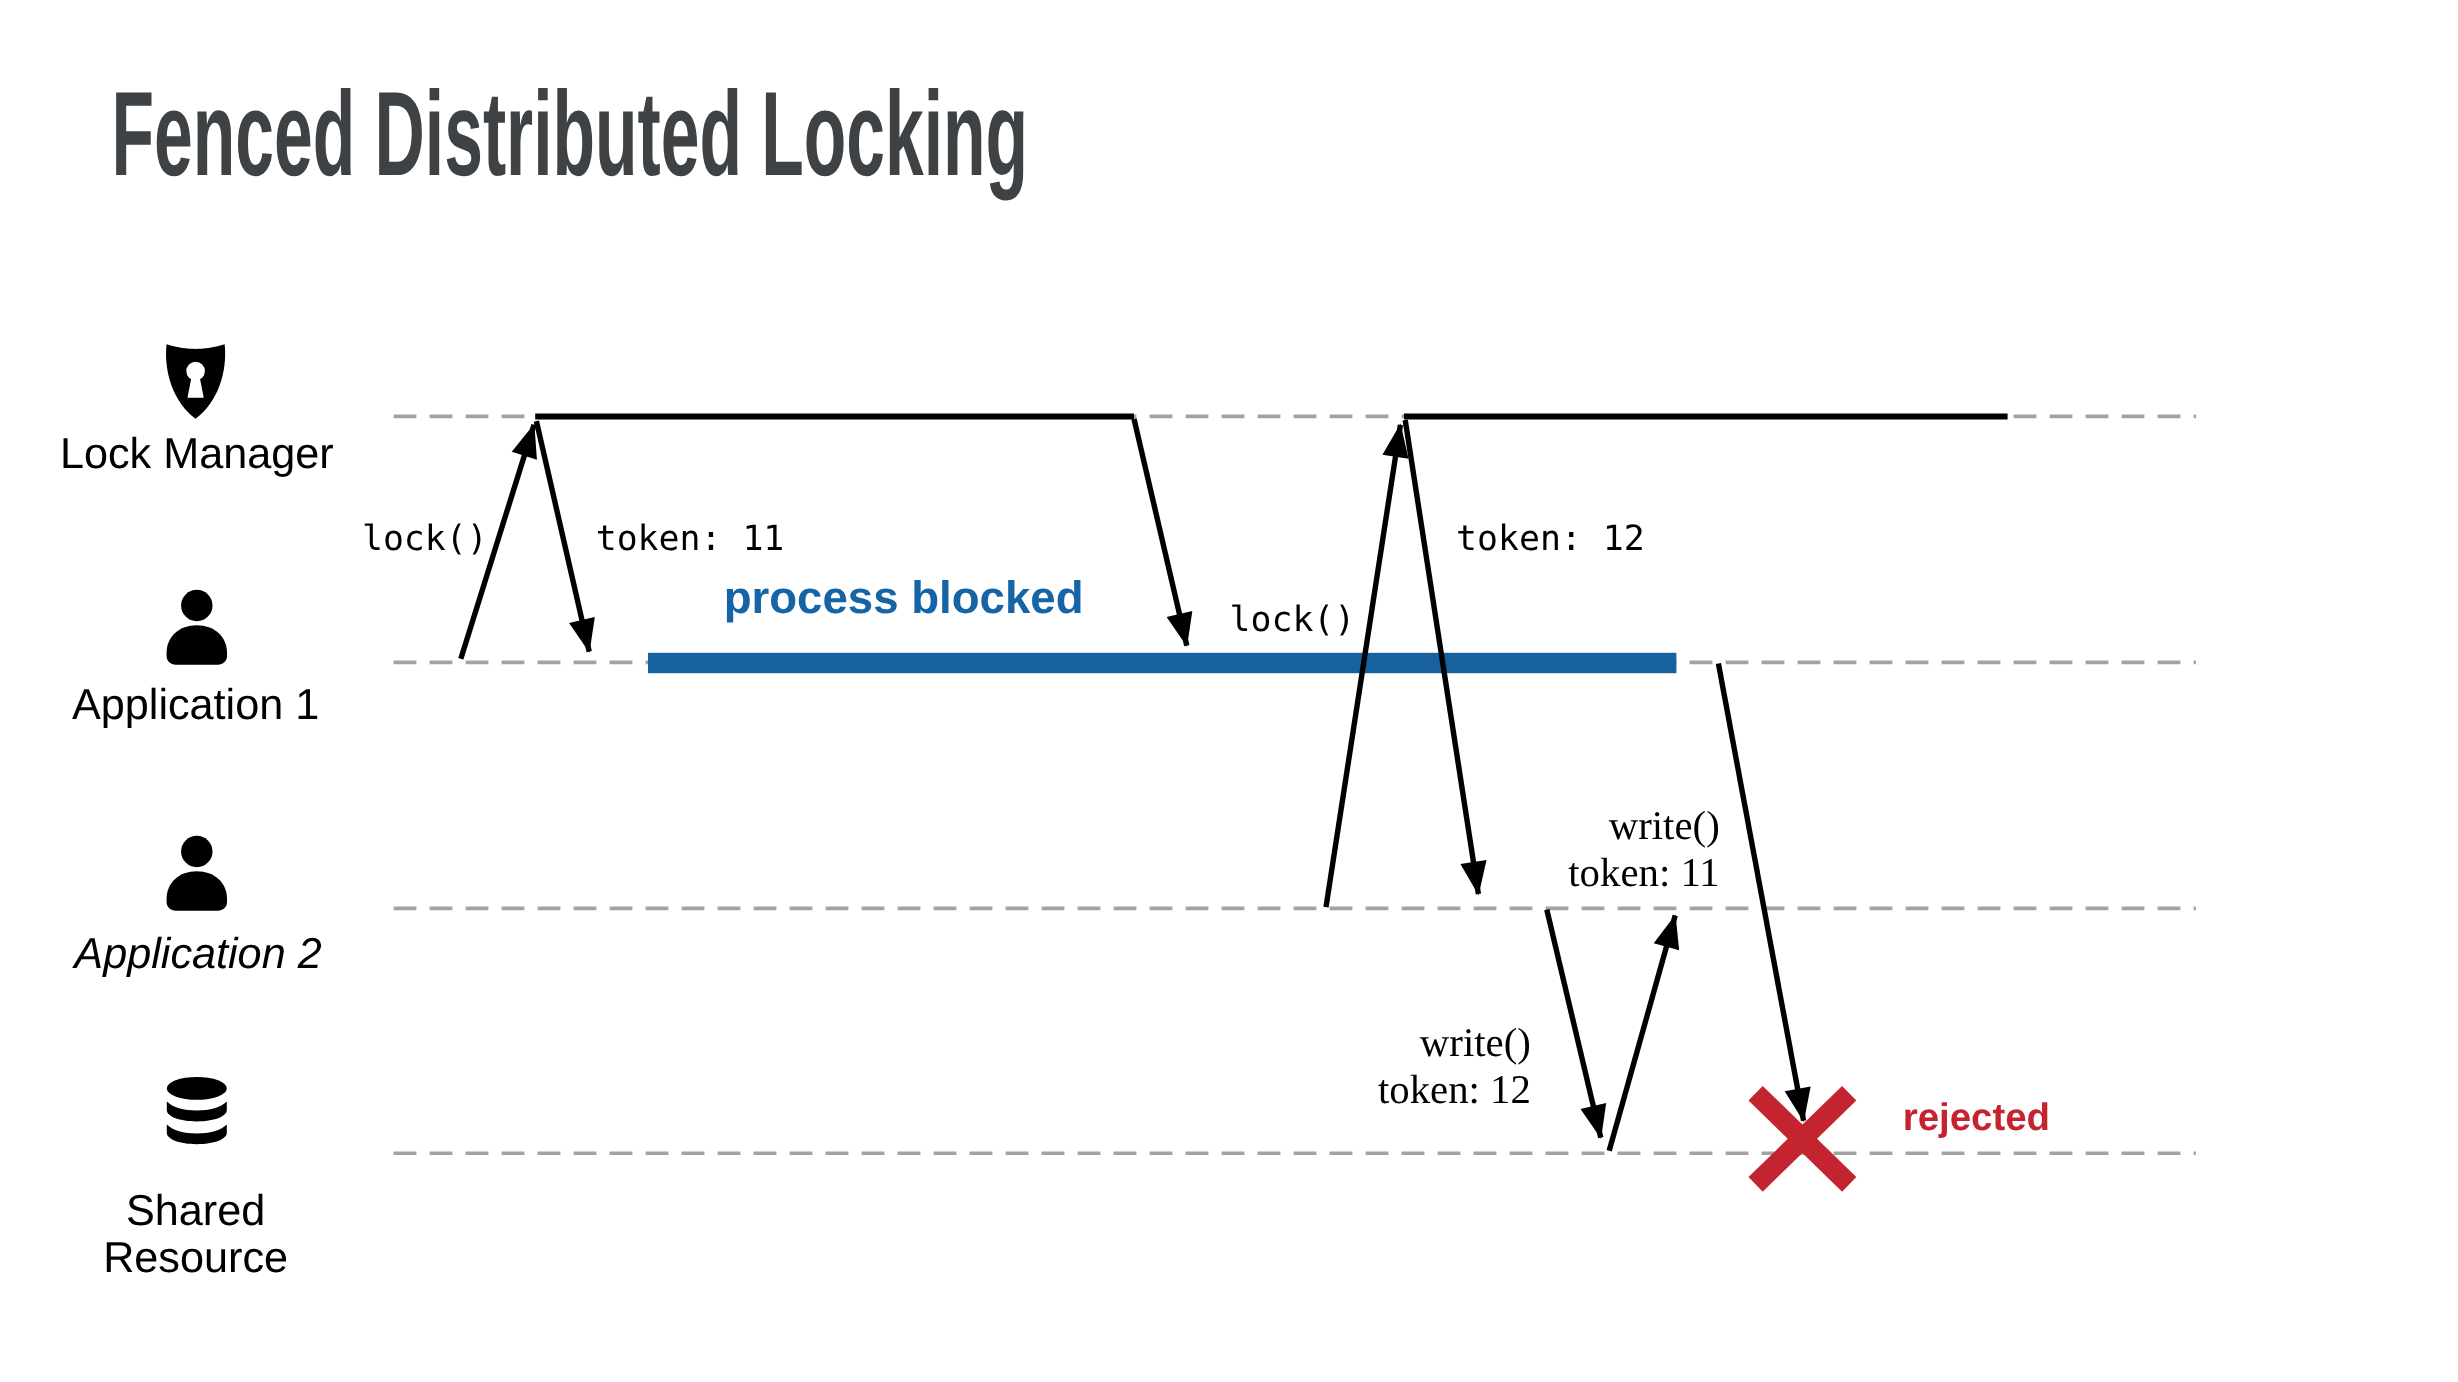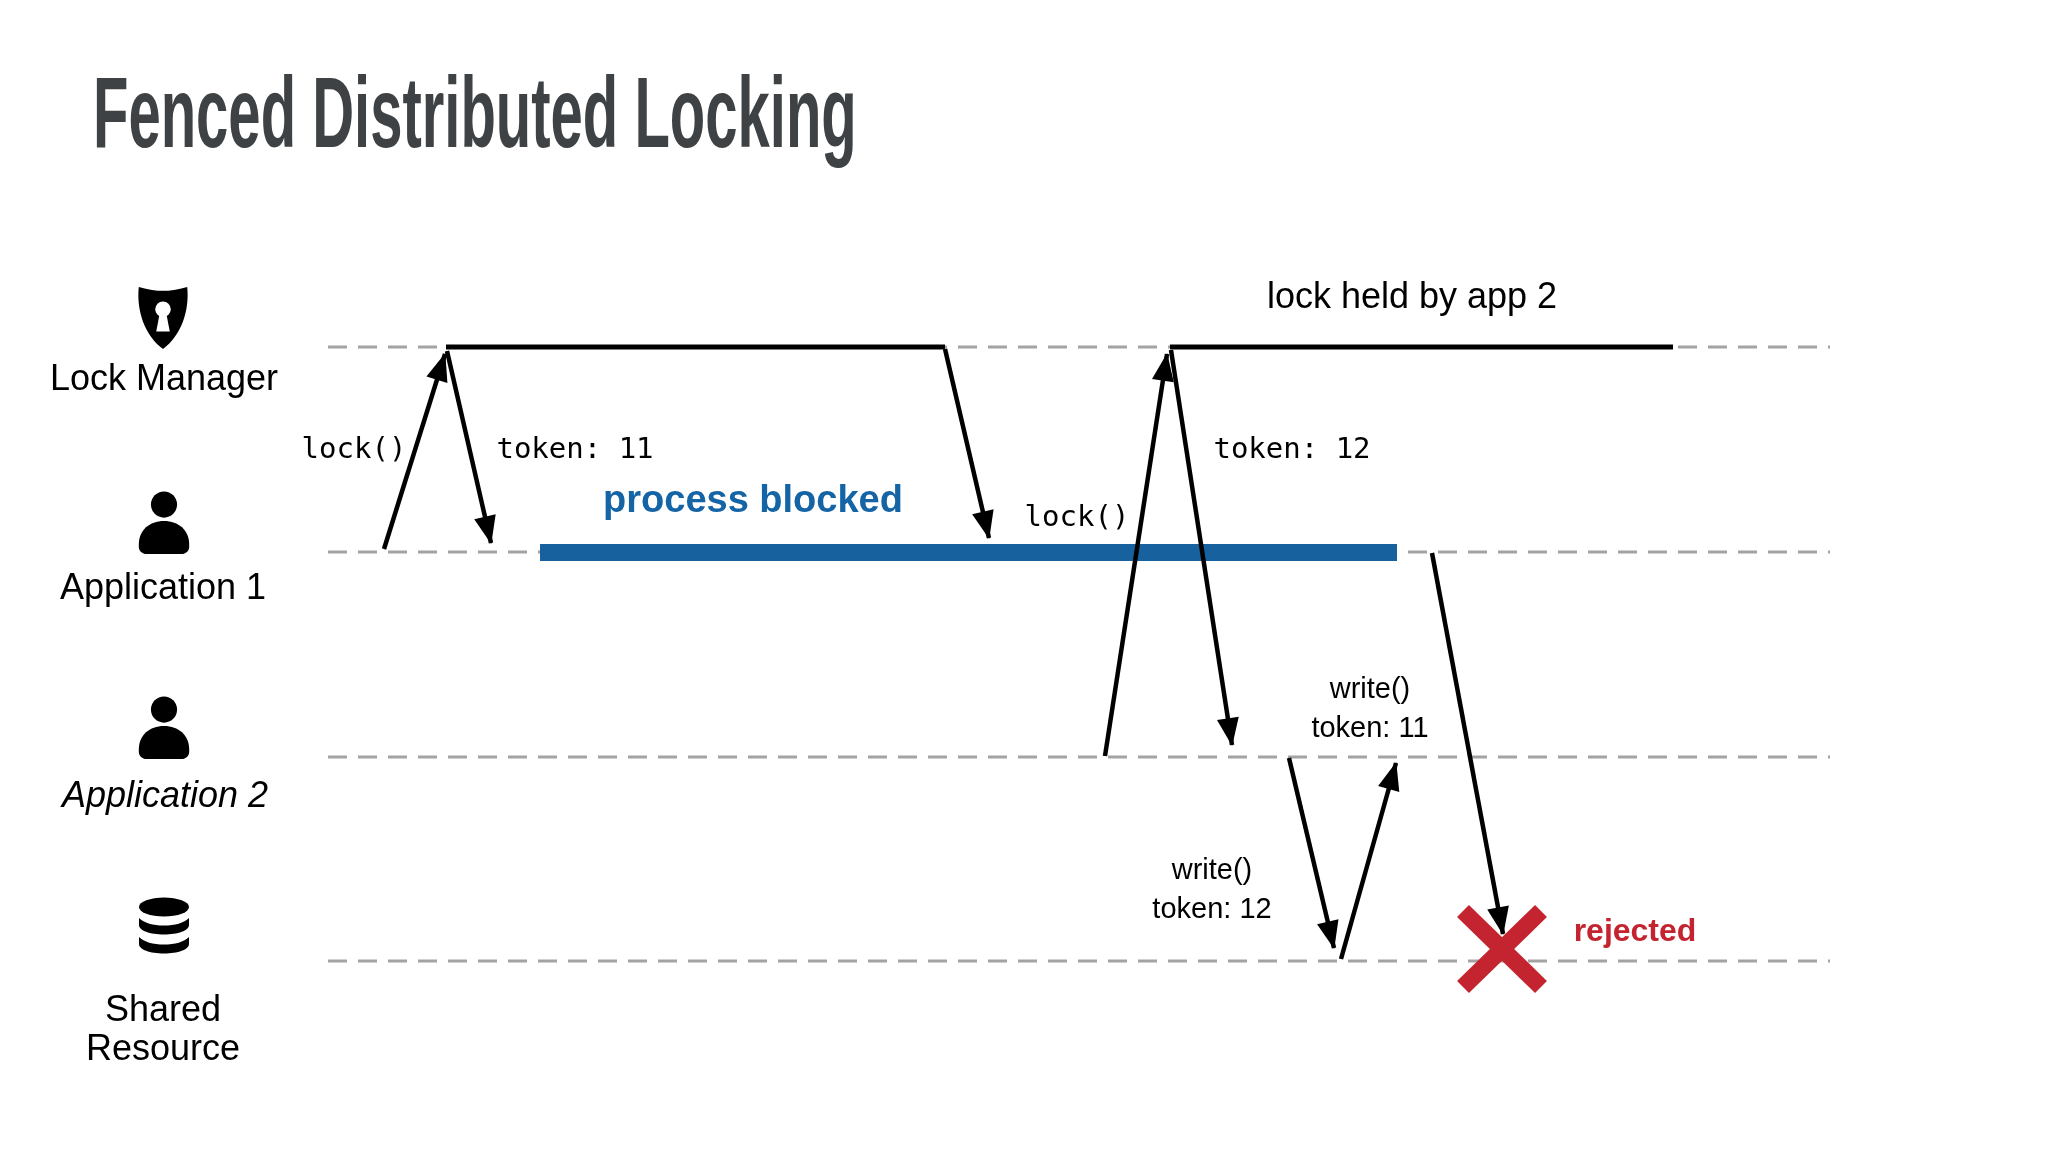--- a/index.html
+++ b/index.html
@@ -21,25 +21,25 @@
   }
 
   .label {
     position:absolute; transform:translate(-50%,-50%);
     white-space:nowrap; line-height:1.1;
   }
   .sans-lg { font-size:36px; }
   .mono { font-family:"DejaVu Sans Mono", monospace; font-size:29px; }
   .mono-block {
     position:absolute; transform:translateX(-50%);
-    font-family:Liberation Sans, sans-serif; font-size:29px;
-    line-height:39px; text-align:center; white-space:nowrap;
+    font-family:Liberation Serif, serif; font-size:34px;
+    line-height:39px; text-align:right; white-space:nowrap;
   }
   .blue-note { color:#1565a6; font-weight:bold; font-size:38px; }
-  .red-note  { color:#c4242f; font-weight:bold; font-size:32px; }
+  .red-note  { color:#c4242f; font-weight:bold; font-size:32px;margin-left:12px; }
 
   .icon { position:absolute; transform:translate(-50%,-50%); line-height:0; }
   .lane-label {
     position:absolute; transform:translateX(-50%);
     font-size:36px; text-align:center; line-height:39px;
   }
   .wrap { white-space:normal; width:190px; }
 </style>
 </head>
 <body>
@@ -113,21 +113,20 @@
       <path d="M3 21 L3 28 C3 33.5 14 37.5 28 37.5 C42 37.5 53 33.5 53 28 L53 21 C48 26 39 28.5 28 28.5 C17 28.5 8 26 3 21 Z" fill="#000"></path>
       <path d="M3 40 L3 47 C3 52.5 14 56.5 28 56.5 C42 56.5 53 52.5 53 47 L53 40 C48 45 39 47.5 28 47.5 C17 47.5 8 45 3 40 Z" fill="#000"></path>
     </svg>
   </div>
 
   <div class="lane-label" style="left:164px; top:358px;">Lock Manager</div>
   <div class="lane-label" style="left:163px; top:567px;text-align:right;">Application 1</div>
   <div class="lane-label" style="left:165px; top:775px;font-style:italic;">Application 2</div>
   <div class="lane-label wrap" style="left:163px; top:978px;margin-top:11px;">Shared Resource</div>
 
-  <div class="label sans-lg" style="left:1412px; top:296px;">lock held by app 2</div>
 
   <div class="label mono" style="left:354px;  top:449px;">lock()</div>
   <div class="label mono" style="left:575px;  top:449px;">token: 11</div>
   <div class="label mono" style="left:1077px; top:517px;">lock()</div>
   <div class="label mono" style="left:1292px; top:449px;">token: 12</div>
 
   <div class="label blue-note" style="left:753px; top:500px;">process blocked</div>
 
   <div class="mono-block" style="left:1370px; top:669px;">
     <div>write()</div>

